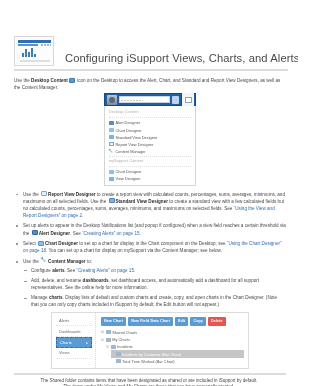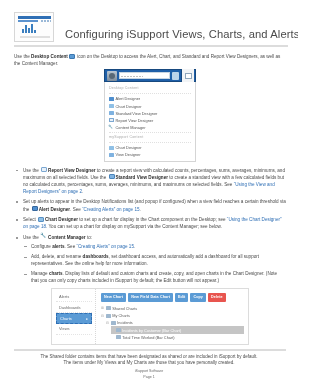--- a/index.html
+++ b/index.html
@@ -12,20 +12,21 @@
     overflow: hidden;
     position: relative;
   }
 
   
   .doc-header {
     display: flex;
     align-items: flex-end;
     padding: 9px 10px 0 14px;
     height: 42px;
+    margin-top: 24px;
   }
   .logo-box {
     width: 40px; height: 30px;
     border: 1px solid #d7d7d7;
     background: #fdfdfd;
     position: relative;
     flex: 0 0 auto;
     overflow: hidden;
   }
   .logo-topbar {

